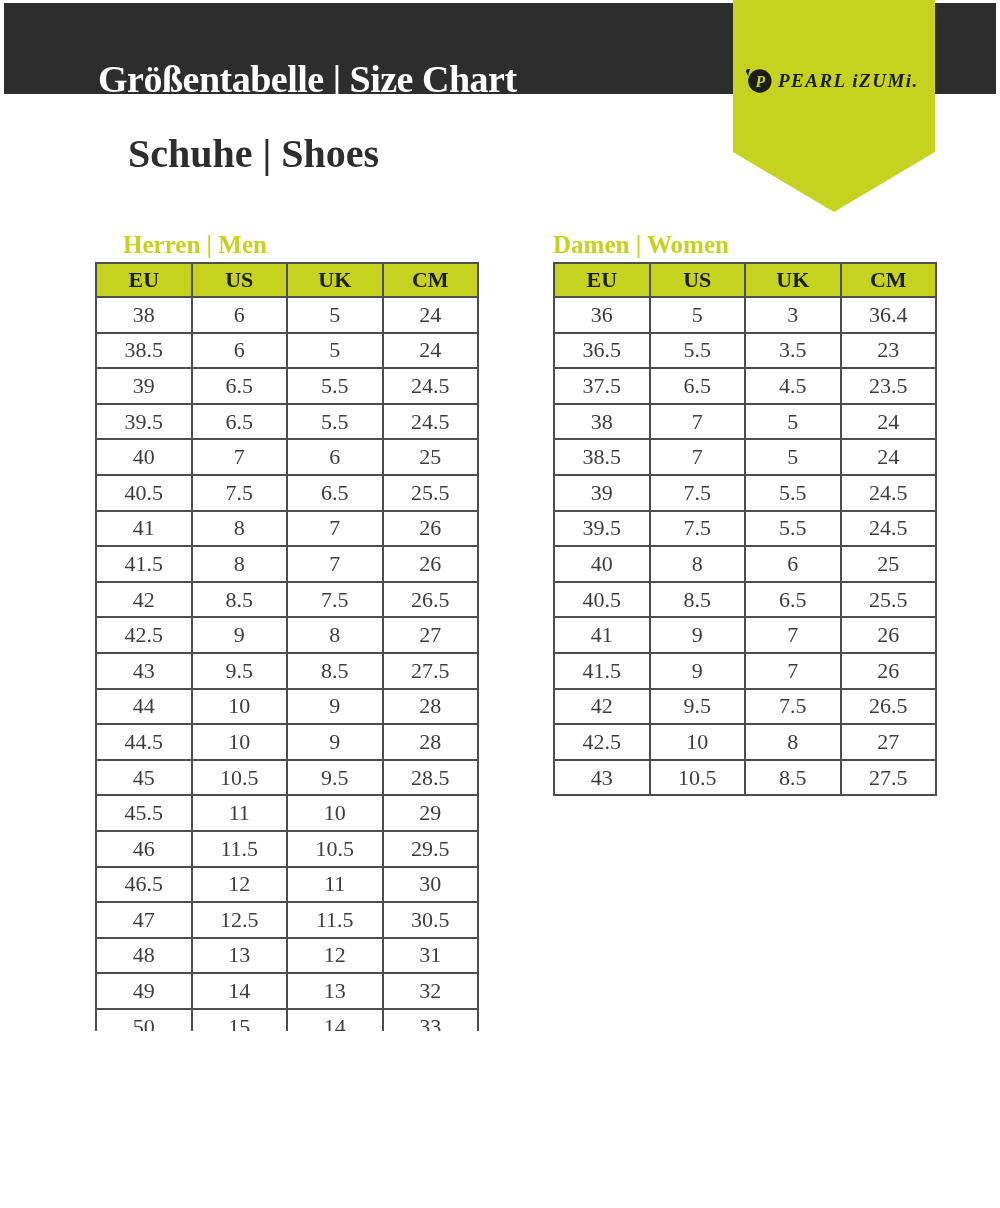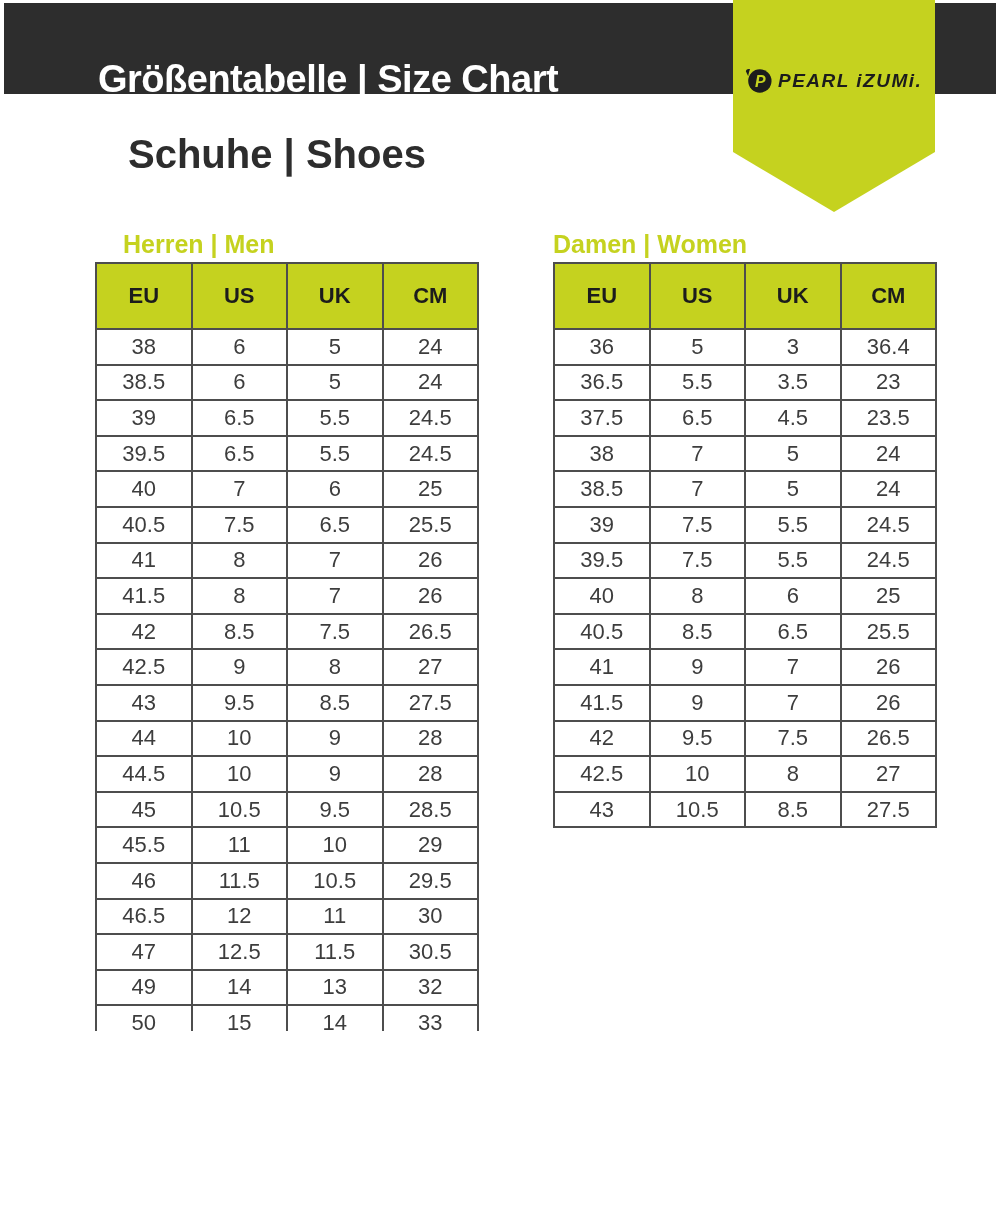--- a/index.html
+++ b/index.html
@@ -1,18 +1,18 @@
 <!DOCTYPE html>
 <html><head>
 <meta charset="utf-8">
 <style>
   html,body{margin:0;padding:0;background:#ffffff;}
   .page{
     position:relative;width:1000px;height:1031px;background:#ffffff;
-    overflow:hidden;font-family:Liberation Sans, sans-serif;
+    overflow:hidden;font-family:Liberation Serif, serif;
   }
   .header-bar{
     position:absolute;left:4px;top:3px;width:992px;height:91px;
     background:var(--dark,#2d2d2d);overflow:hidden;
   }
   .page-title{
     position:absolute;left:94px;top:57px;margin:0;
     font-size:38px;line-height:1;font-weight:bold;color:#ffffff;
     letter-spacing:-0.5px;white-space:nowrap;
   }
@@ -41,21 +41,21 @@
   #men-title{left:95px;top:232px;margin-left:28px;}
   #women-title{left:553px;top:232px;}
   table.size-table{
     position:absolute;top:262px;width:384px;border-collapse:collapse;
     table-layout:fixed;background:#fff;
   }
   #men-table{left:95px;}
   #women-table{left:553px;}
   .size-table th{
     background:var(--lime,#c5d21f);border:2px solid #4d4d4d;height:32px;
-    font-size:22px;font-weight:bold;color:#1c1c1c;text-align:center;padding:16px;
+    font-size:22px;font-weight:bold;color:#1c1c1c;text-align:center;padding:0;
   }
   .size-table td{
     border:2px solid #4d4d4d;height:33.6px;font-size:22px;color:#3d3d3d;
     text-align:center;padding:0;line-height:1;
   }
   .footer-bar{
     position:absolute;left:4px;top:1185px;width:992px;height:20px;
     background:var(--dark,#2d2d2d);
   }
 </style>
@@ -194,20 +194,26 @@
           <td>11</td>
           <td>30</td>
         </tr>
         <tr>
           <td>47</td>
           <td>12.5</td>
           <td>11.5</td>
           <td>30.5</td>
         </tr>
         <tr>
+          <td>48</td>
+          <td>13</td>
+          <td>12</td>
+          <td>31</td>
+        </tr>
+        <tr>
           <td>49</td>
           <td>14</td>
           <td>13</td>
           <td>32</td>
         </tr>
         <tr>
           <td>50</td>
           <td>15</td>
           <td>14</td>
           <td>33</td>

